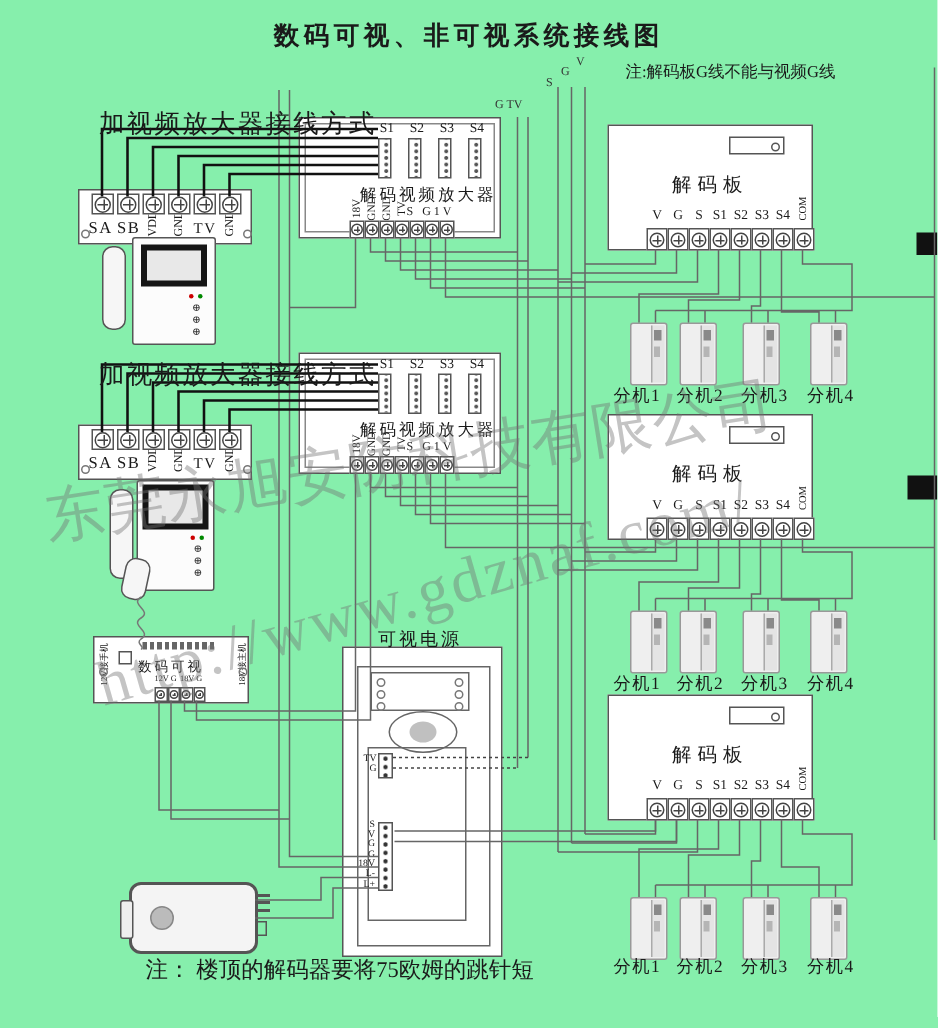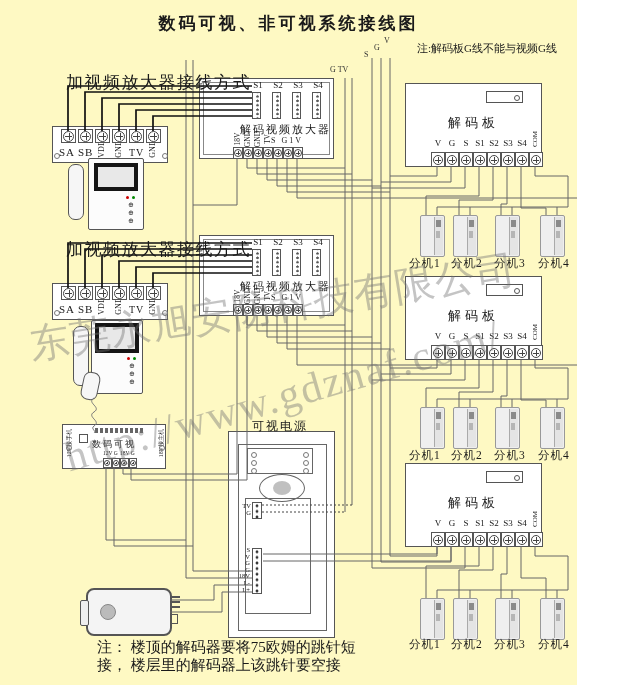--- a/index.html
+++ b/index.html
@@ -1,16 +1,16 @@
 <!DOCTYPE html>
 <html><head>
 <meta charset="utf-8">
 <style>
   html,body{margin:0;padding:0;background:#fff}
-  #stage{position:relative;width:577px;height:685px;background:#fef9c3;overflow:hidden;
+  #stage{position:relative;width:625px;height:685px;background:#86efac;overflow:hidden;
          font-family:"Liberation Serif","DejaVu Serif",serif;color:#1a1a1a}
   .abs{position:absolute}
   
   .box{position:absolute;background:#fff;border:1px solid #555;box-sizing:border-box;z-index:2}
   .inner{position:absolute;border:1px solid #666;box-sizing:border-box}
   
   .tstrip{position:absolute;display:flex;z-index:2}
   .tcell{border:1px solid #555;background:#fff;display:flex;align-items:center;justify-content:center;box-sizing:border-box}
   .sc{border:1px solid #444;border-radius:50%;position:relative;box-sizing:border-box;background:#fff}
   .sc::before{content:"";position:absolute;left:1px;right:1px;top:50%;border-top:1px solid #444}
@@ -99,21 +99,20 @@
       <path d="M68,288 V243 H252 M85,288 V249 H252 M102,288 V255 H252 M119,288 V261 H252 M136,288 V267 H252 M153,288 V273 H252"></path>
     </g>
   </svg>
 
   <div id="title" class="t">数码可视、非可视系统接线图</div>
   <div class="note" style="left:417px;top:42px">
     <div>注:解码板G线不能与视频G线</div>
   </div>
   <div class="t" style="left:97px;top:639px;font-size:15px;line-height:17.5px;white-space:normal;width:340px">
     <div>注： 楼顶的解码器要将75欧姆的跳针短</div>
-    <div>接， 楼层里的解码器上该跳针要空接</div>
   </div>
 
   <div class="t buslbl" style="left:330px;top:65px">G TV</div>
   <div class="t buslbl" style="left:364px;top:50px">S</div>
   <div class="t buslbl" style="left:374px;top:43px">G</div>
   <div class="t buslbl" style="left:384px;top:36px">V</div>
 
   <div class="t heading" style="left:66px;top:71px">加视频放大器接线方式</div>
   <div class="t heading" style="left:66px;top:238px">加视频放大器接线方式</div>
 

